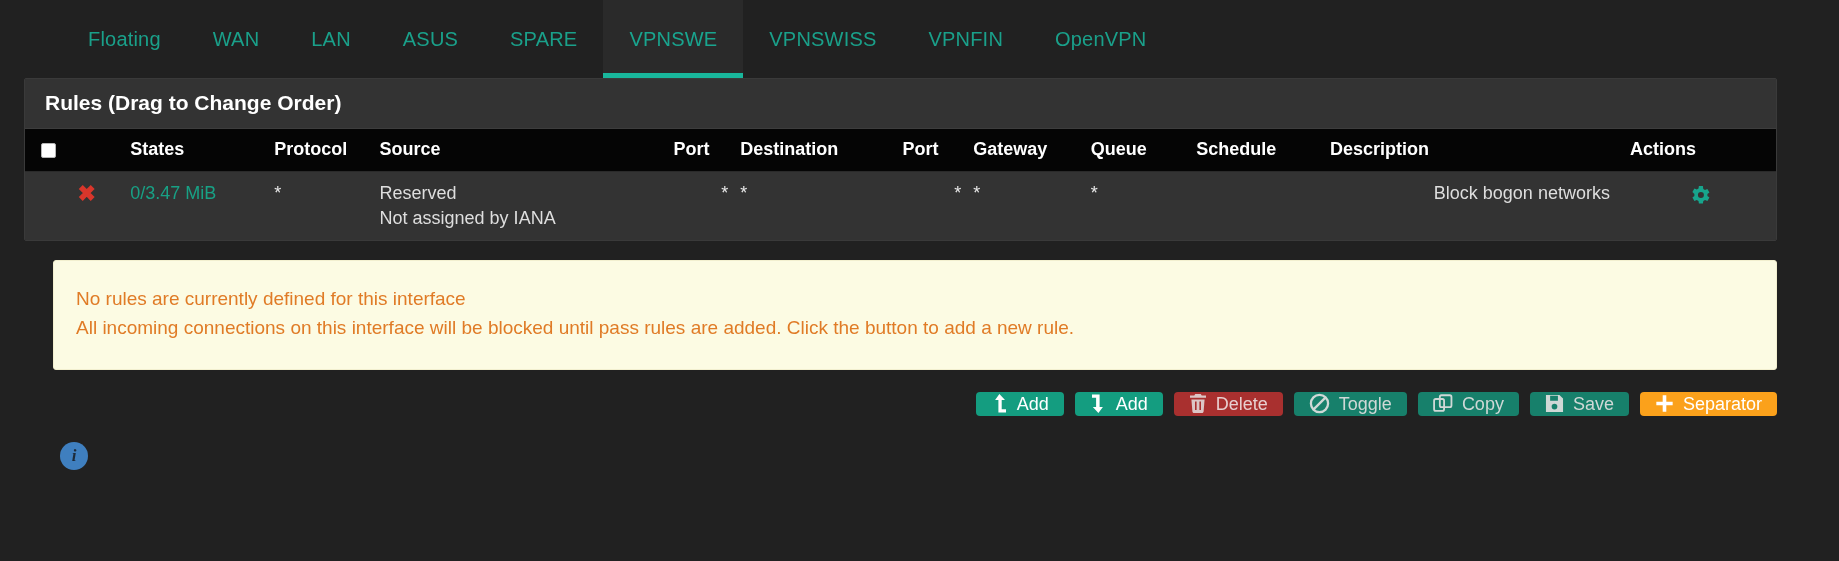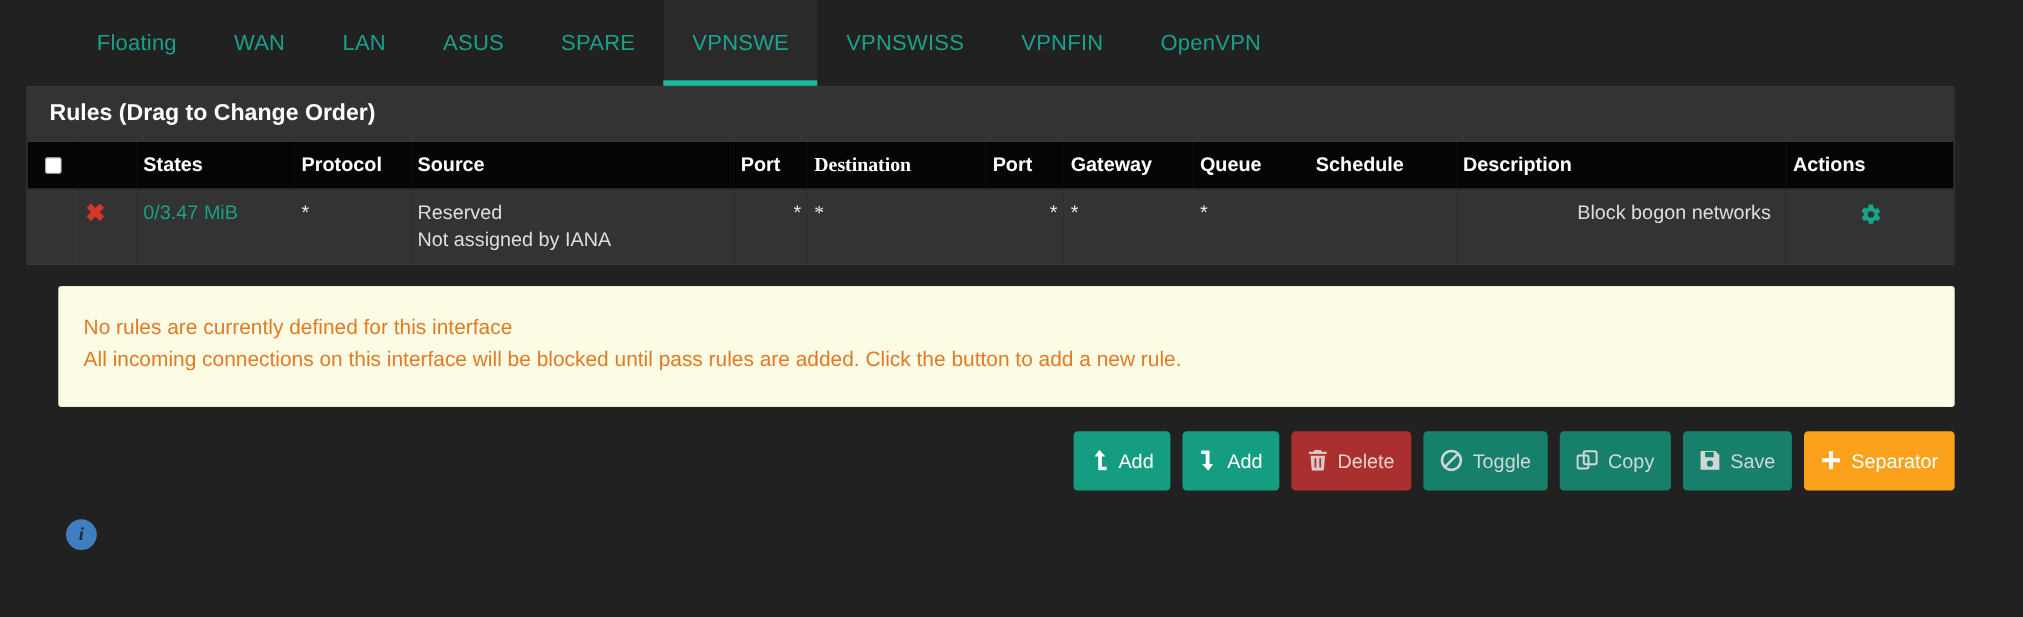--- a/index.html
+++ b/index.html
@@ -90,21 +90,21 @@
   }
   tbody tr { border-top: 1px solid #2a2a2a; }
 
   
   .c-chk   { width: 46px;  padding-left: 16px !important; }
   .c-icon  { width: 52px; }
   .c-states{ width: 142px; }
   .c-proto { width: 104px; }
   .c-src   { width: 290px; }
   .c-port1 { width: 66px;  text-align: right; }
-  .c-dest  { width: 160px; font-family: Liberation Serif, serif; }
+  .c-dest  { width: 160px; }
   .c-port2 { width: 70px;  text-align: right; }
   .c-gw    { width: 116px; }
   .c-queue { width: 104px; }
   .c-sched { width: 132px; }
   .c-desc  { width: 296px; }
   .c-act   { width: 150px; text-align: center; }
 
   th.c-port1, th.c-port2 { text-align: right; }
   th.c-act { text-align: center; }
 
@@ -151,21 +151,21 @@
   .btnrow {
     display: flex;
     justify-content: flex-end;
     gap: 11px;
     padding: 22px 62px 0 0;
   }
   .btn {
     display: inline-flex;
     align-items: center;
     gap: 9px;
-    height: 54px;
+    height: 24px;
     padding: 0 15px;
     border: none;
     border-radius: 4px;
     font-size: 18px;
     color: #ffffff;
     cursor: pointer;
     font-family: "Liberation Sans", sans-serif;
     line-height: 1;
   }
   .btn-teal   { background: #17806b; }

